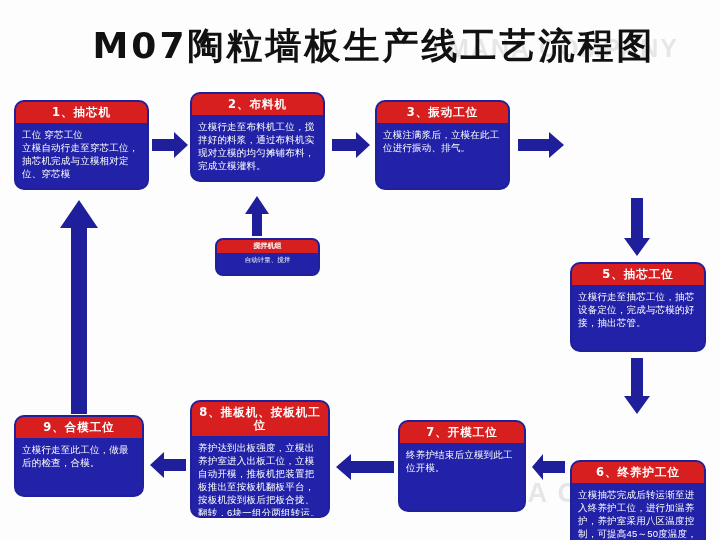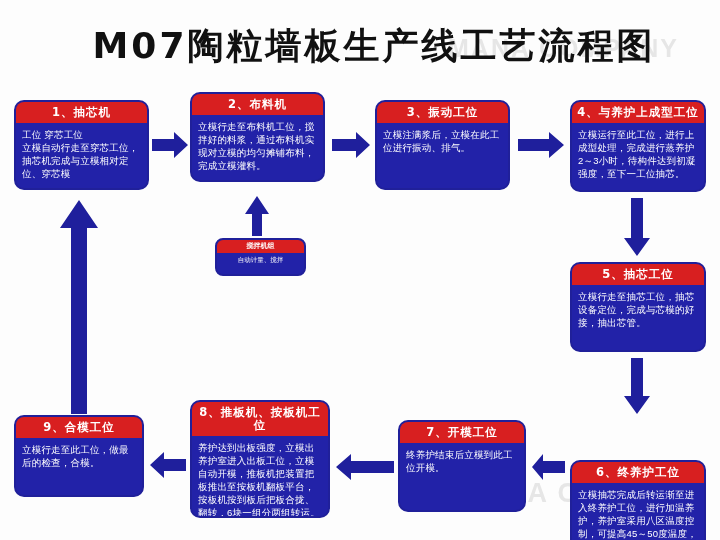--- a/index.html
+++ b/index.html
@@ -146,24 +146,20 @@
   <div class="node" style="left:190px; top:92px; width:135px; height:90px;">
     <div class="hdr">2、布料机</div>
     <div class="body">立模行走至布料机工位，搅拌好的料浆，通过布料机实现对立模的均匀摊铺布料，完成立模灌料。</div>
   </div>
 
   <div class="node" style="left:375px; top:100px; width:135px; height:90px;">
     <div class="hdr">3、振动工位</div>
     <div class="body">立模注满浆后，立模在此工位进行振动、排气。</div>
   </div>
 
-  <div class="node" style="left:570px; top:100px; width:136px; height:92px;">
-    <div class="hdr">4、与养护上成型工位</div>
-    <div class="body">立模运行至此工位，进行上成型处理，完成进行蒸养护2～3小时，待构件达到初凝强度，至下一工位抽芯。</div>
-  </div>
 
   <div class="node" style="left:570px; top:262px; width:136px; height:90px;">
     <div class="hdr">5、抽芯工位</div>
     <div class="body">立模行走至抽芯工位，抽芯设备定位，完成与芯模的好接，抽出芯管。</div>
   </div>
 
   <div class="node" style="left:570px; top:420px; width:136px; height:92px;margin-top:40px;">
     <div class="hdr">6、终养护工位</div>
     <div class="body">立模抽芯完成后转运渐至进入终养护工位，进行加温养护，养护室采用八区温度控制，可提高45～50度温度，提高效率。</div>
   </div>
@@ -176,21 +172,21 @@
   <div class="node" style="left:190px; top:400px; width:140px; height:118px;">
     <div class="hdr">8、推板机、按板机工位</div>
     <div class="body">养护达到出板强度，立模出养护室进入出板工位，立模自动开模，推板机把装置把板推出至按板机翻板平台，按板机按到板后把板合拢、翻转，6块一组分两组转运。</div>
   </div>
 
   <div class="node" style="left:14px; top:415px; width:130px; height:82px;">
     <div class="hdr">9、合模工位</div>
     <div class="body">立模行走至此工位，做最后的检查，合模。</div>
   </div>
 
-  <div class="mixer" style="left:215px; top:238px; width:91px; height:38px;">
+  <div class="mixer" style="left:215px; top:238px; width:105px; height:38px;">
     <div class="hdr">搅拌机组</div>
     <div class="body">自动计量、搅拌</div>
   </div>
 
   <div class="arrow" style="left:152px; top:130px;">
     <svg width="36" height="30" viewBox="0 0 36 30">
       <polygon points="0,9 22,9 22,2 36,15 22,28 22,21 0,21" fill="#1f1f9c"></polygon>
     </svg>
   </div>
 

